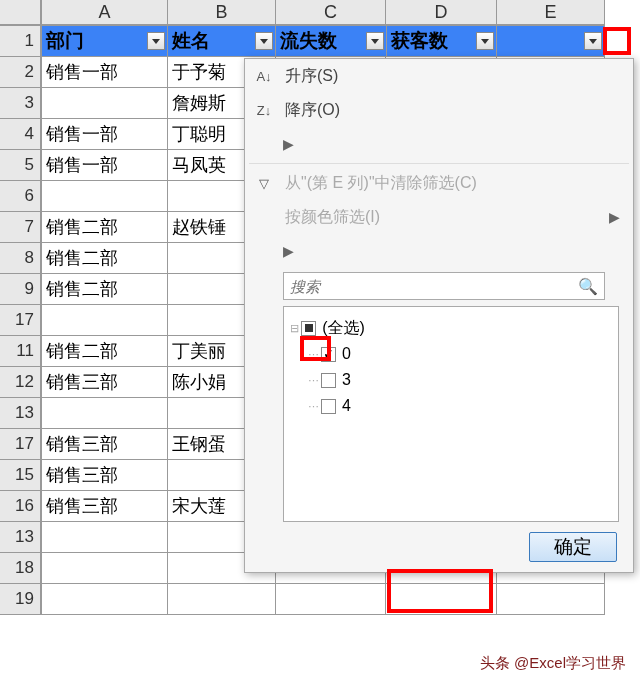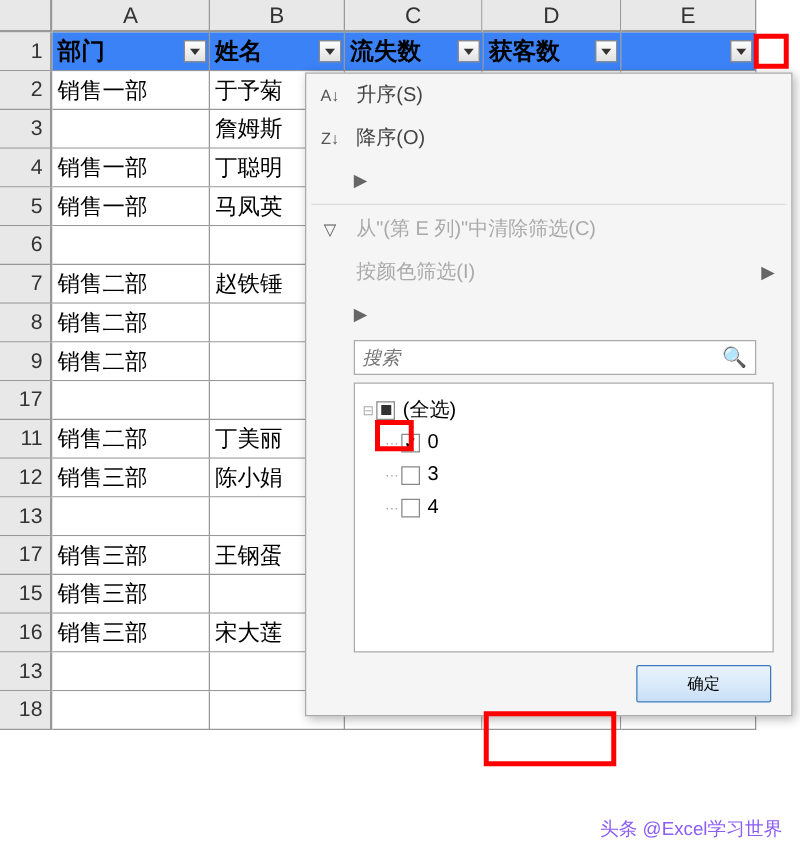--- a/index.html
+++ b/index.html
@@ -27,23 +27,23 @@
 .sicon{color:#2a6fc9;font-size:16px}
 .tree{margin:6px 14px 0 38px;height:216px;border:1px solid #aaa;background:#fff;padding:8px 6px;font-size:16px}
 .titem{display:flex;align-items:center;height:26px;margin-left:18px}
 .titem.root{margin-left:0}
 .tcheck{width:15px;height:15px;border:1px solid #888;margin-right:6px;display:flex;align-items:center;justify-content:center;font-size:12px;background:#fff}
 .tcheck.ind{background:#fff}
 .tcheck.ind::after{content:"";width:8px;height:8px;background:#333}
 .tcheck.chk::after{content:"✓";color:#000;font-weight:bold}
 .dots{color:#aaa;font-size:11px;margin-right:2px}
 .btns{display:flex;justify-content:flex-end;gap:12px;padding:10px 16px 2px}
-.btn{width:108px;height:30px;border:1px solid #888;background:linear-gradient(#fff,#e2e2e2);font-size:13px;display:flex;align-items:center;justify-content:center;border-radius:2px}
+.btn{width:88px;height:30px;border:1px solid #888;background:linear-gradient(#fff,#e2e2e2);font-size:19px;display:flex;align-items:center;justify-content:center;border-radius:2px}
 .btn.primary{border:1px solid #3a7abd;background:linear-gradient(#eaf3fc,#c9e0f7)}
-.watermark{position:absolute;bottom:4px;right:14px;font-size:15px;color:#8b5cf6}
+.watermark{position:absolute;bottom:4px;right:14px;font-size:15px;color:#7f1d1d}
 .redhl{position:absolute;border:4px solid red;pointer-events:none}
 </style>
 </head>
 <body>
 
 <div class="sheet">
   <div class="row hdr">
     <div class="cell rh"></div>
     <div class="cell ch cA">A</div>
     <div class="cell ch cB">B</div>
@@ -201,20 +201,28 @@
         <div class="cell cE"></div>
       </div>
       <div class="row">
         <div class="cell rh">18</div>
         <div class="cell cA"></div>
         <div class="cell cB"></div>
         <div class="cell cC"></div>
         <div class="cell cD"></div>
         <div class="cell cE"></div>
       </div>
+      <div class="row">
+        <div class="cell rh">19</div>
+        <div class="cell cA"></div>
+        <div class="cell cB"></div>
+        <div class="cell cC"></div>
+        <div class="cell cD"></div>
+        <div class="cell cE"></div>
+      </div>
     </div>
 </div>
 
 <div class="menu">
   <div class="mrow">
     <div class="micon">A↓</div>
     <div class="mlabel">升序(S)</div>
   </div>
   <div class="mrow">
     <div class="micon">Z↓</div>

